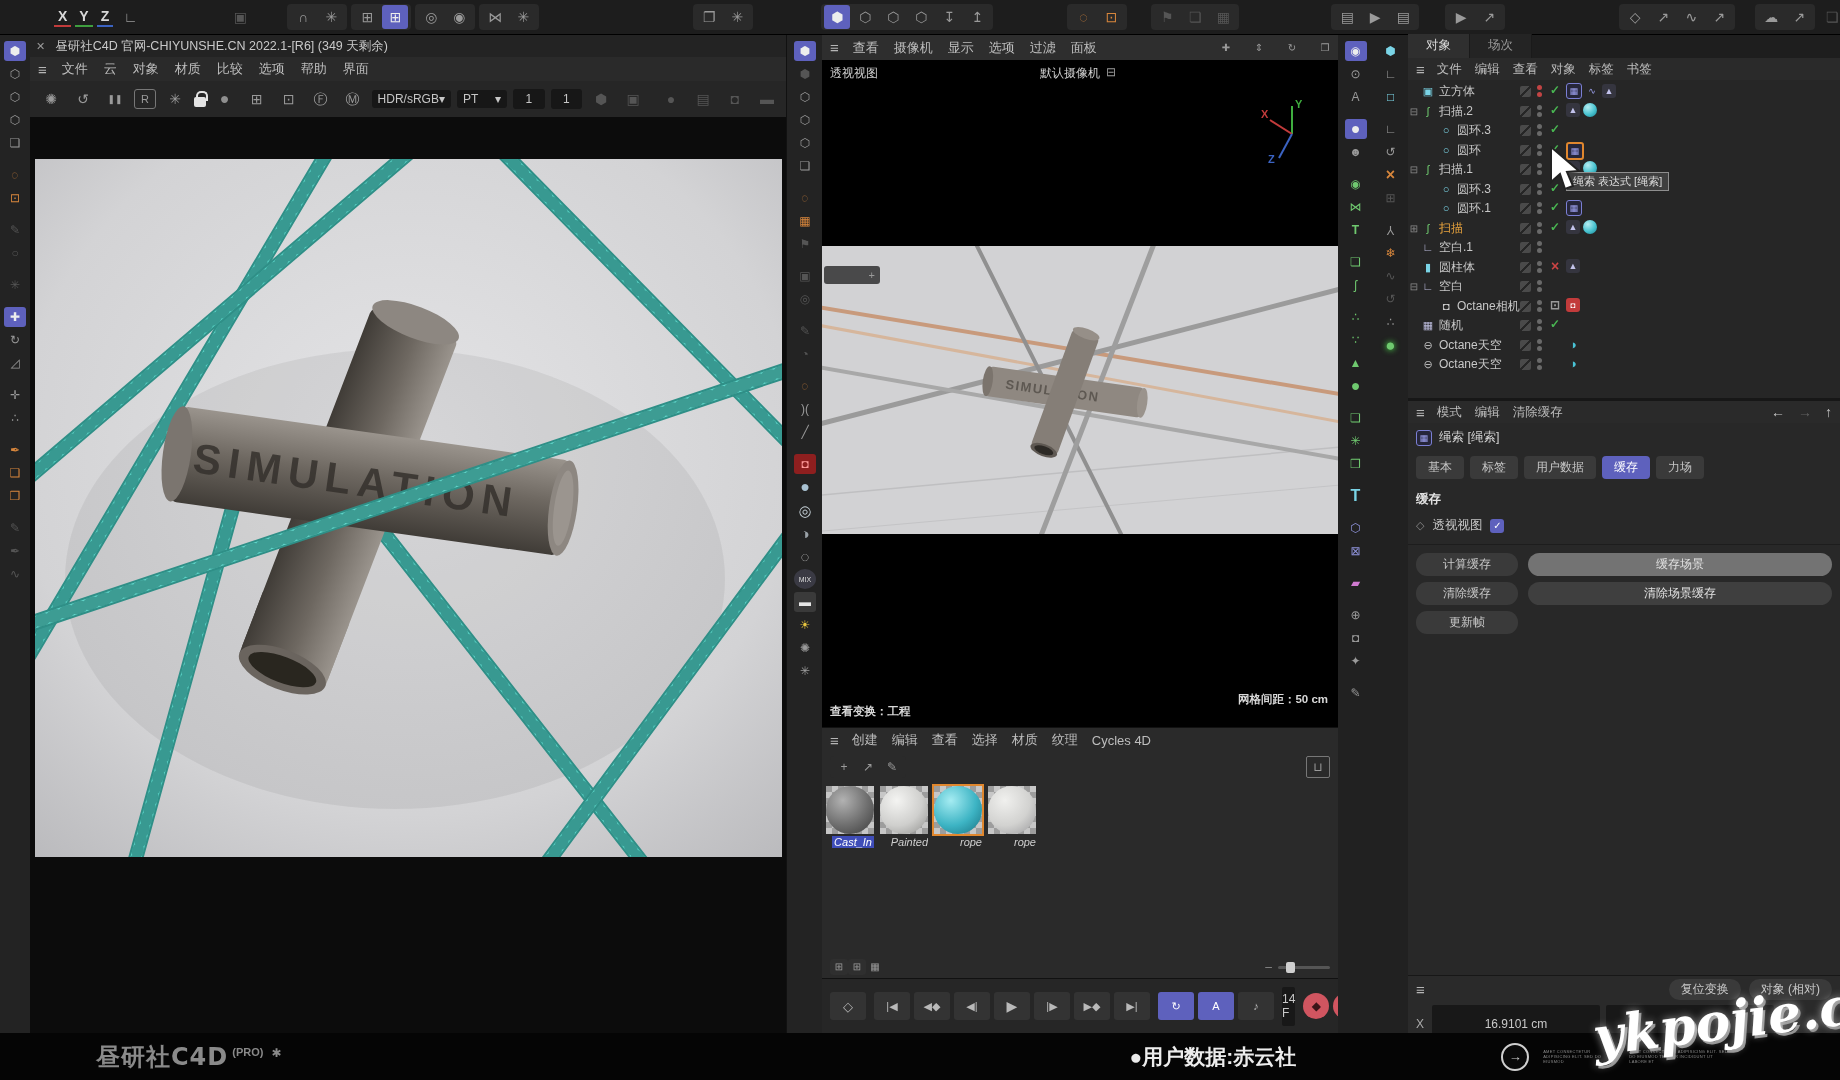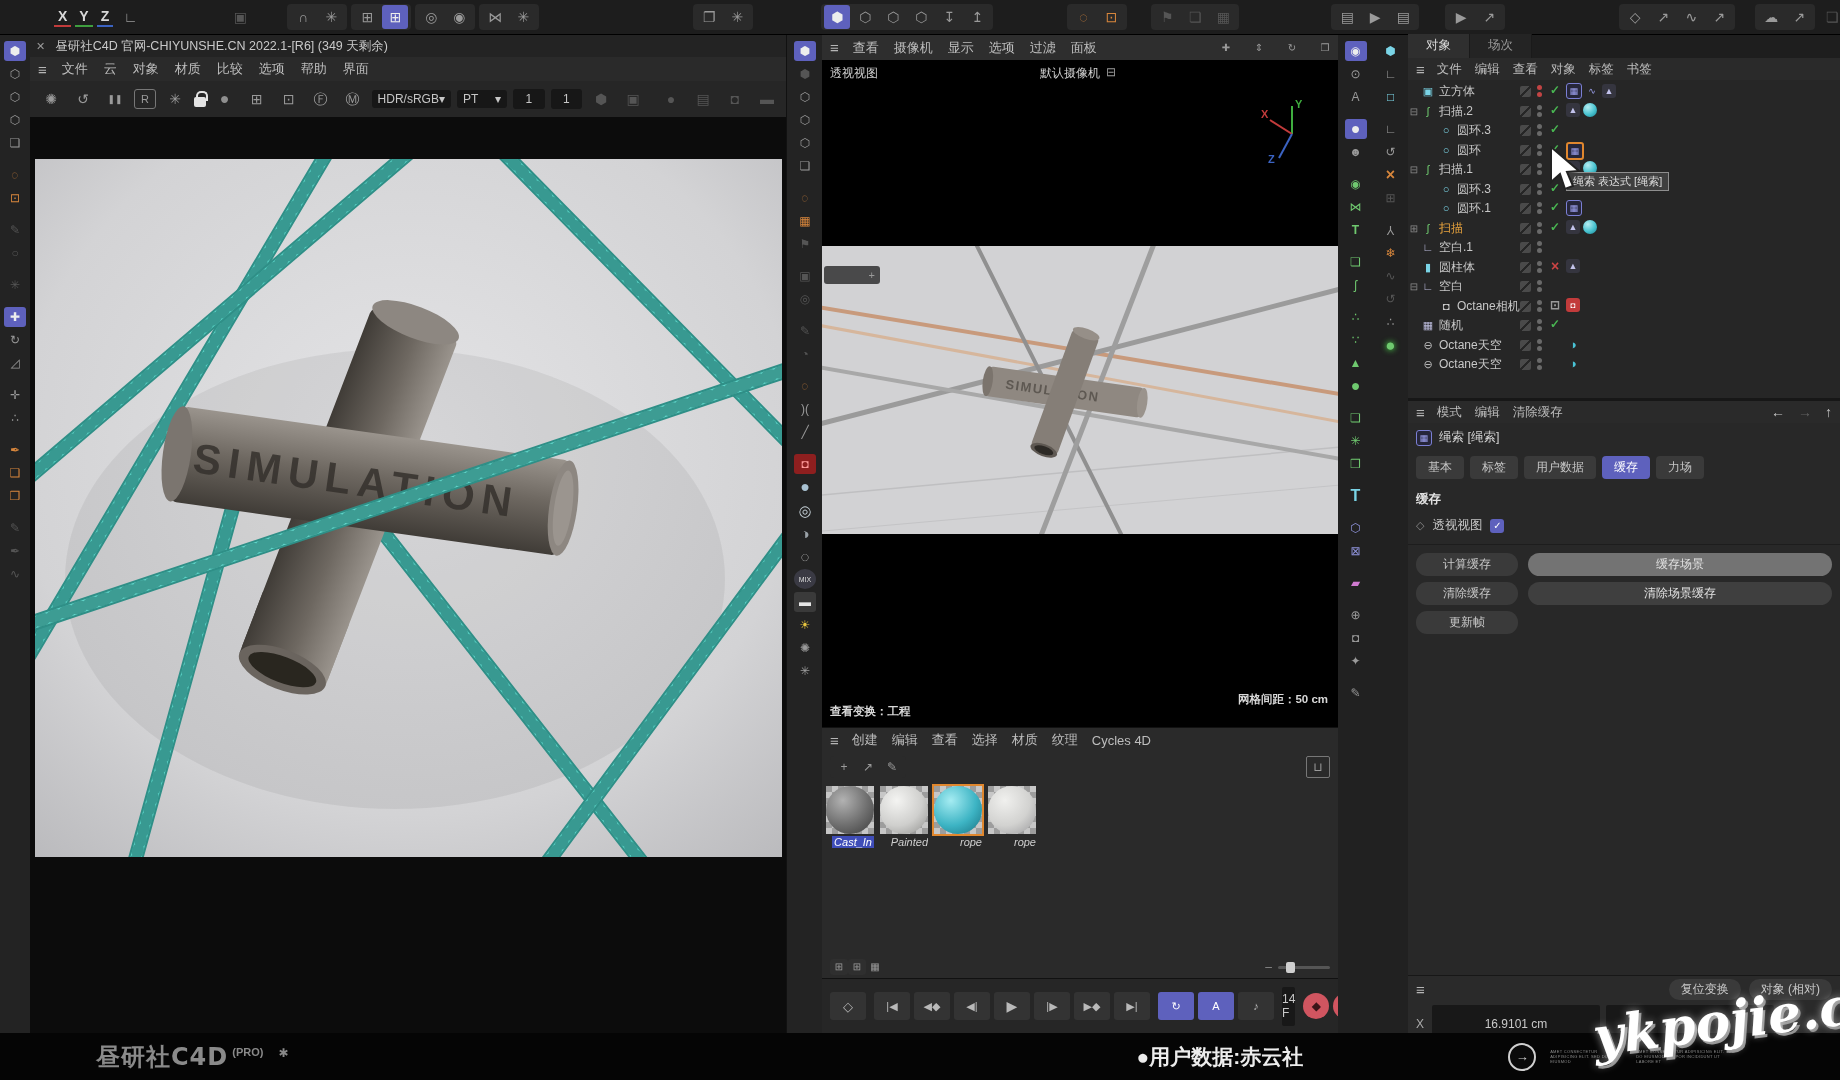--- a/index.html
+++ b/index.html
@@ -828,21 +828,21 @@
       <div style="display:flex;align-items:center;gap:6px;padding:2px 8px;">
         <span style="color:#aaa;font-size:12px;width:10px">X</span>
         <span class="darkfield" style="width:168px">16.9101 cm</span>
         <span class="darkfield" style="width:168px"></span>
       </div>
     </div>
   </div>
 
   <div class="abs" style="left:0;top:1033px;width:1840px;height:47px;background:#050505;display:flex;align-items:center;">
     <span style="margin-left:96px;color:#8a8a8a;font-weight:bold;font-size:24px;letter-spacing:1px;font-family:'DejaVu Sans',sans-serif;">昼研社C4D</span>
-    <span style="color:#8a8a8a;font-weight:bold;font-size:11px;vertical-align:top;margin:-10px 12px 0 4px;">(PRO)</span>
+    <span style="color:#8a8a8a;font-weight:bold;font-size:11px;vertical-align:top;margin:-10px 5px 0 4px;">(PRO)</span>
     <span style="color:#8a8a8a;font-size:12px;margin:-8px 0 0 3px;">✱</span>
     <span style="margin-left:848px;color:#ececec;font-weight:bold;font-size:21px;">●用户数据:赤云社</span>
     <span style="margin-left:205px;width:24px;height:24px;border-radius:50%;border:2px solid #cfcfcf;background:#0a0a0a;
                  color:#cfcfcf;display:inline-flex;align-items:center;justify-content:center;font-size:13px;font-weight:bold;">→</span>
     <span class="fineprint" style="margin-left:14px">AMET CONSECTETUR ADIPISICING ELIT. SED DO EIUSMOD</span>
     <span class="fineprint" style="margin-left:14px;width:100px">AMET CONSECTETUR ADIPISICING ELIT. SED DO EIUSMOD TEMPOR INCIDIDUNT UT LABORE ET</span>
   </div>
 
   <div class="abs wmark" style="left:1592px;top:985px;">ykpojie.com</div>
 

